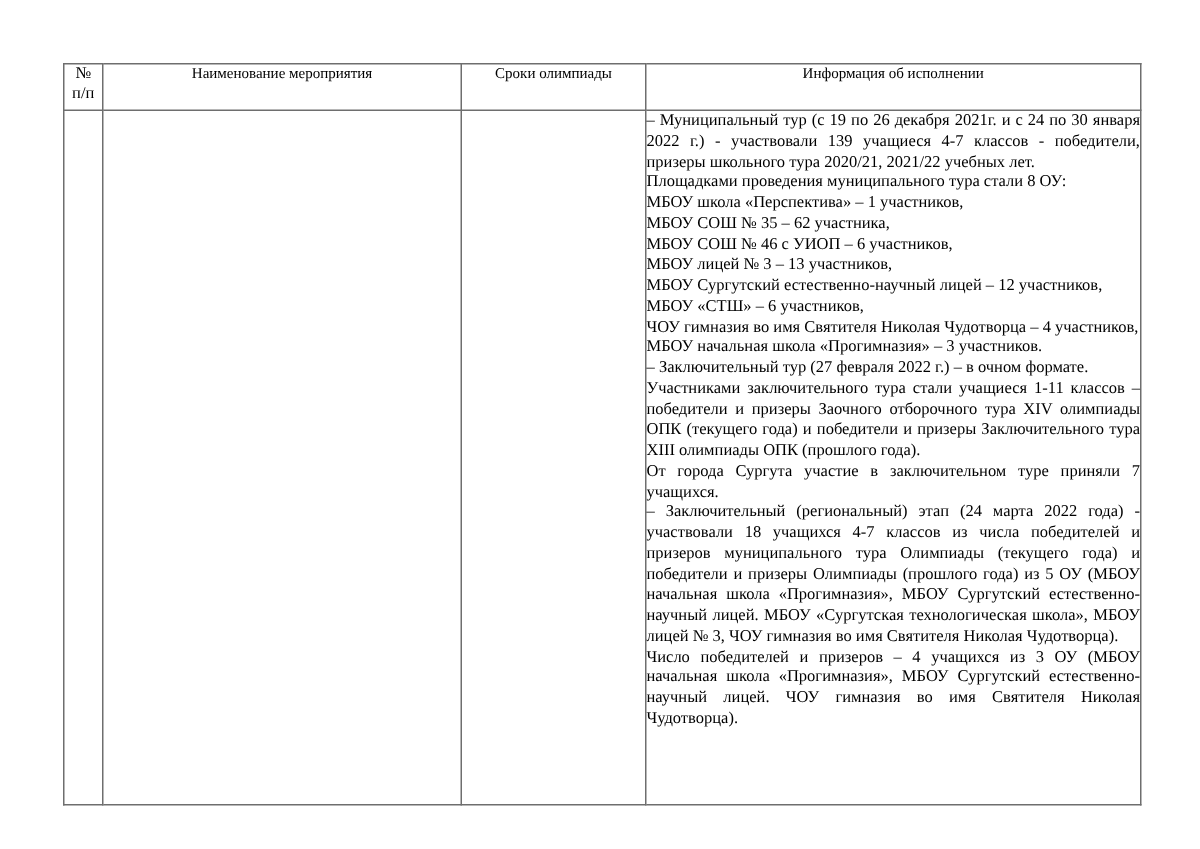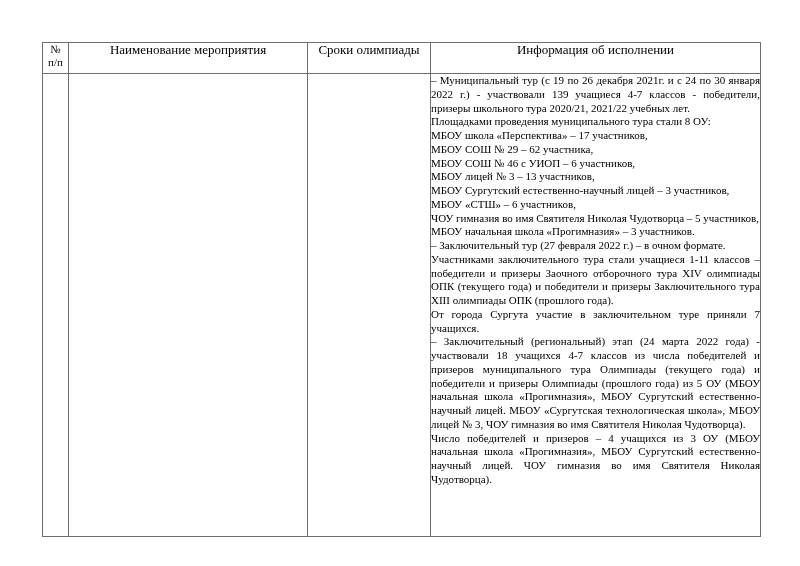--- a/index.html
+++ b/index.html
@@ -43,21 +43,21 @@
   .col-num     { width: 26px;  }
   .col-name    { width: 239px; }
   .col-dates   { width: 123px; }
   .col-info    { width: 330px; }
 
   
   .hdr-cell {
     height: 30px;
     text-align: center;
     vertical-align: top;
-    font-size: 13px;
+    font-size: 10px;
     line-height: 13.6px;
     padding: 6px 3px 0 3px;
     font-weight: normal;
   }
   .hdr-num {
     text-align: center;
     padding: 5px 1px 0 1px;
     font-size: 11px;
     line-height: 12.5px;
   }
@@ -111,27 +111,27 @@
 
     <tbody>
       <tr>
         <td class="body-cell"></td>
         <td class="body-cell"></td>
         <td class="body-cell"></td>
         <td class="body-cell body-info">
           <div class="info-text" id="info-paragraphs">
               <p>– Муниципальный тур (с 19 по 26 декабря 2021г. и с 24 по 30 января 2022 г.) - участвовали 139 учащиеся 4-7 классов - победители, призеры школьного тура 2020/21, 2021/22 учебных лет.</p>
               <p>Площадками проведения муниципального тура стали 8 ОУ:</p>
-              <p>МБОУ школа «Перспектива» – 17 участников,</p>
-              <p>МБОУ СОШ № 29 – 62 участника,</p>
+              <p>МБОУ школа «Перспектива» – 1 участников,</p>
+              <p>МБОУ СОШ № 35 – 62 участника,</p>
               <p>МБОУ СОШ № 46 с УИОП – 6 участников,</p>
               <p>МБОУ лицей № 3 – 13 участников,</p>
-              <p>МБОУ Сургутский естественно-научный лицей – 3 участников,</p>
+              <p>МБОУ Сургутский естественно-научный лицей – 12 участников,</p>
               <p>МБОУ «СТШ» – 6 участников,</p>
-              <p>ЧОУ гимназия во имя Святителя Николая Чудотворца – 5 участников,</p>
+              <p>ЧОУ гимназия во имя Святителя Николая Чудотворца – 4 участников,</p>
               <p>МБОУ начальная школа «Прогимназия» – 3 участников.</p>
               <p>– Заключительный тур (27 февраля 2022 г.) – в очном формате.</p>
               <p>Участниками заключительного тура стали учащиеся 1-11 классов – победители и призеры Заочного отборочного тура XIV олимпиады ОПК (текущего года) и победители и призеры Заключительного тура XIII олимпиады ОПК (прошлого года).</p>
               <p>От города Сургута участие в заключительном туре приняли 7 учащихся.</p>
               <p>– Заключительный (региональный) этап (24 марта 2022 года) - участвовали 18 учащихся 4-7 классов из числа победителей и призеров муниципального тура Олимпиады (текущего года) и победители и призеры Олимпиады (прошлого года) из 5 ОУ (МБОУ начальная школа «Прогимназия», МБОУ Сургутский естественно-научный лицей. МБОУ «Сургутская технологическая школа», МБОУ лицей № 3, ЧОУ гимназия во имя Святителя Николая Чудотворца).</p>
               <p>Число победителей и призеров – 4 учащихся из 3 ОУ (МБОУ начальная школа «Прогимназия», МБОУ Сургутский естественно-научный лицей. ЧОУ гимназия во имя Святителя Николая Чудотворца).</p>
             </div>
         </td>
       </tr>
     </tbody>

